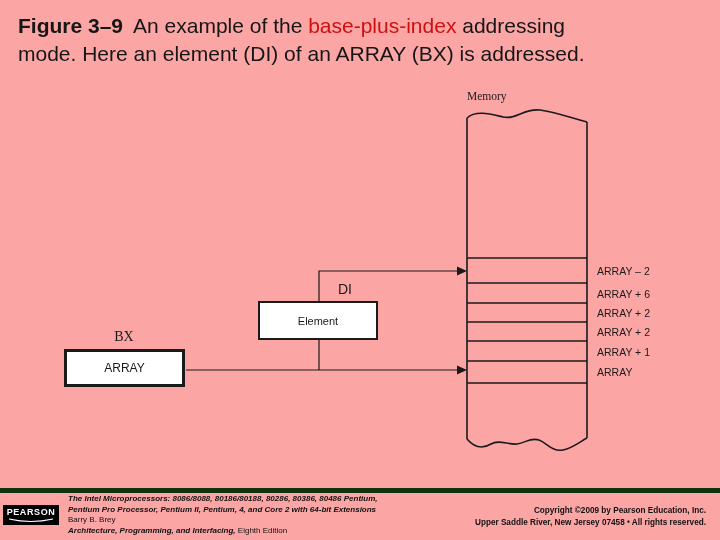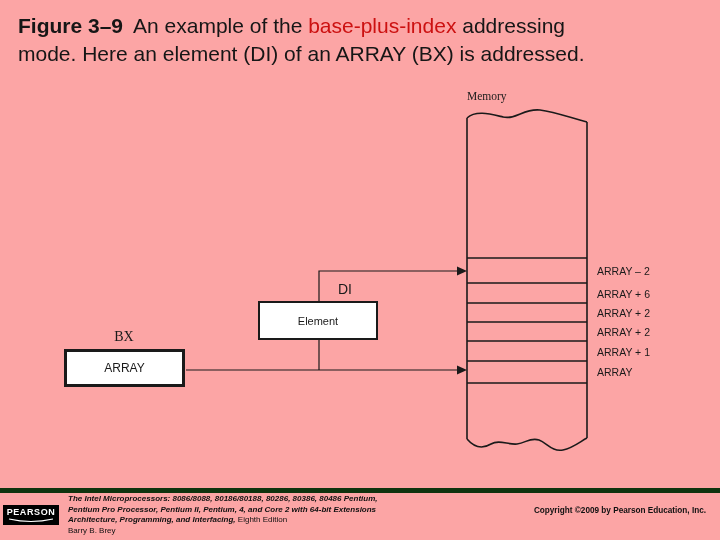--- a/index.html
+++ b/index.html
@@ -160,21 +160,22 @@
   <div class="pearson-logo">
     <span>PEARSON</span>
     <svg class="logo-arc" width="48" height="5" viewBox="0 0 48 5">
       <path d="M2,1 Q24,6 46,1" stroke="#ffffff" stroke-width="1.1" fill="none"></path>
     </svg>
   </div>
 
   <div class="citation-block">
     <div class="cit-italic">The Intel Microprocessors: 8086/8088, 80186/80188, 80286, 80386, 80486 Pentium,</div>
     <div class="cit-italic">Pentium Pro Processor, Pentium II, Pentium, 4, and Core 2 with 64-bit Extensions</div>
+    <div>Barry B. Brey</div>
     <div><span class="cit-italic">Architecture, Programming, and Interfacing,</span><span> Eighth Edition</span></div>
-    <div>Barry B. Brey</div>
   </div>
 
   <div class="copyright-block">
     <div>Copyright ©2009 by Pearson Education, Inc.</div>
+    <div>Upper Saddle River, New Jersey 07458 • All rights reserved.</div>
   </div>
 
 </div>
 
 </body></html>

